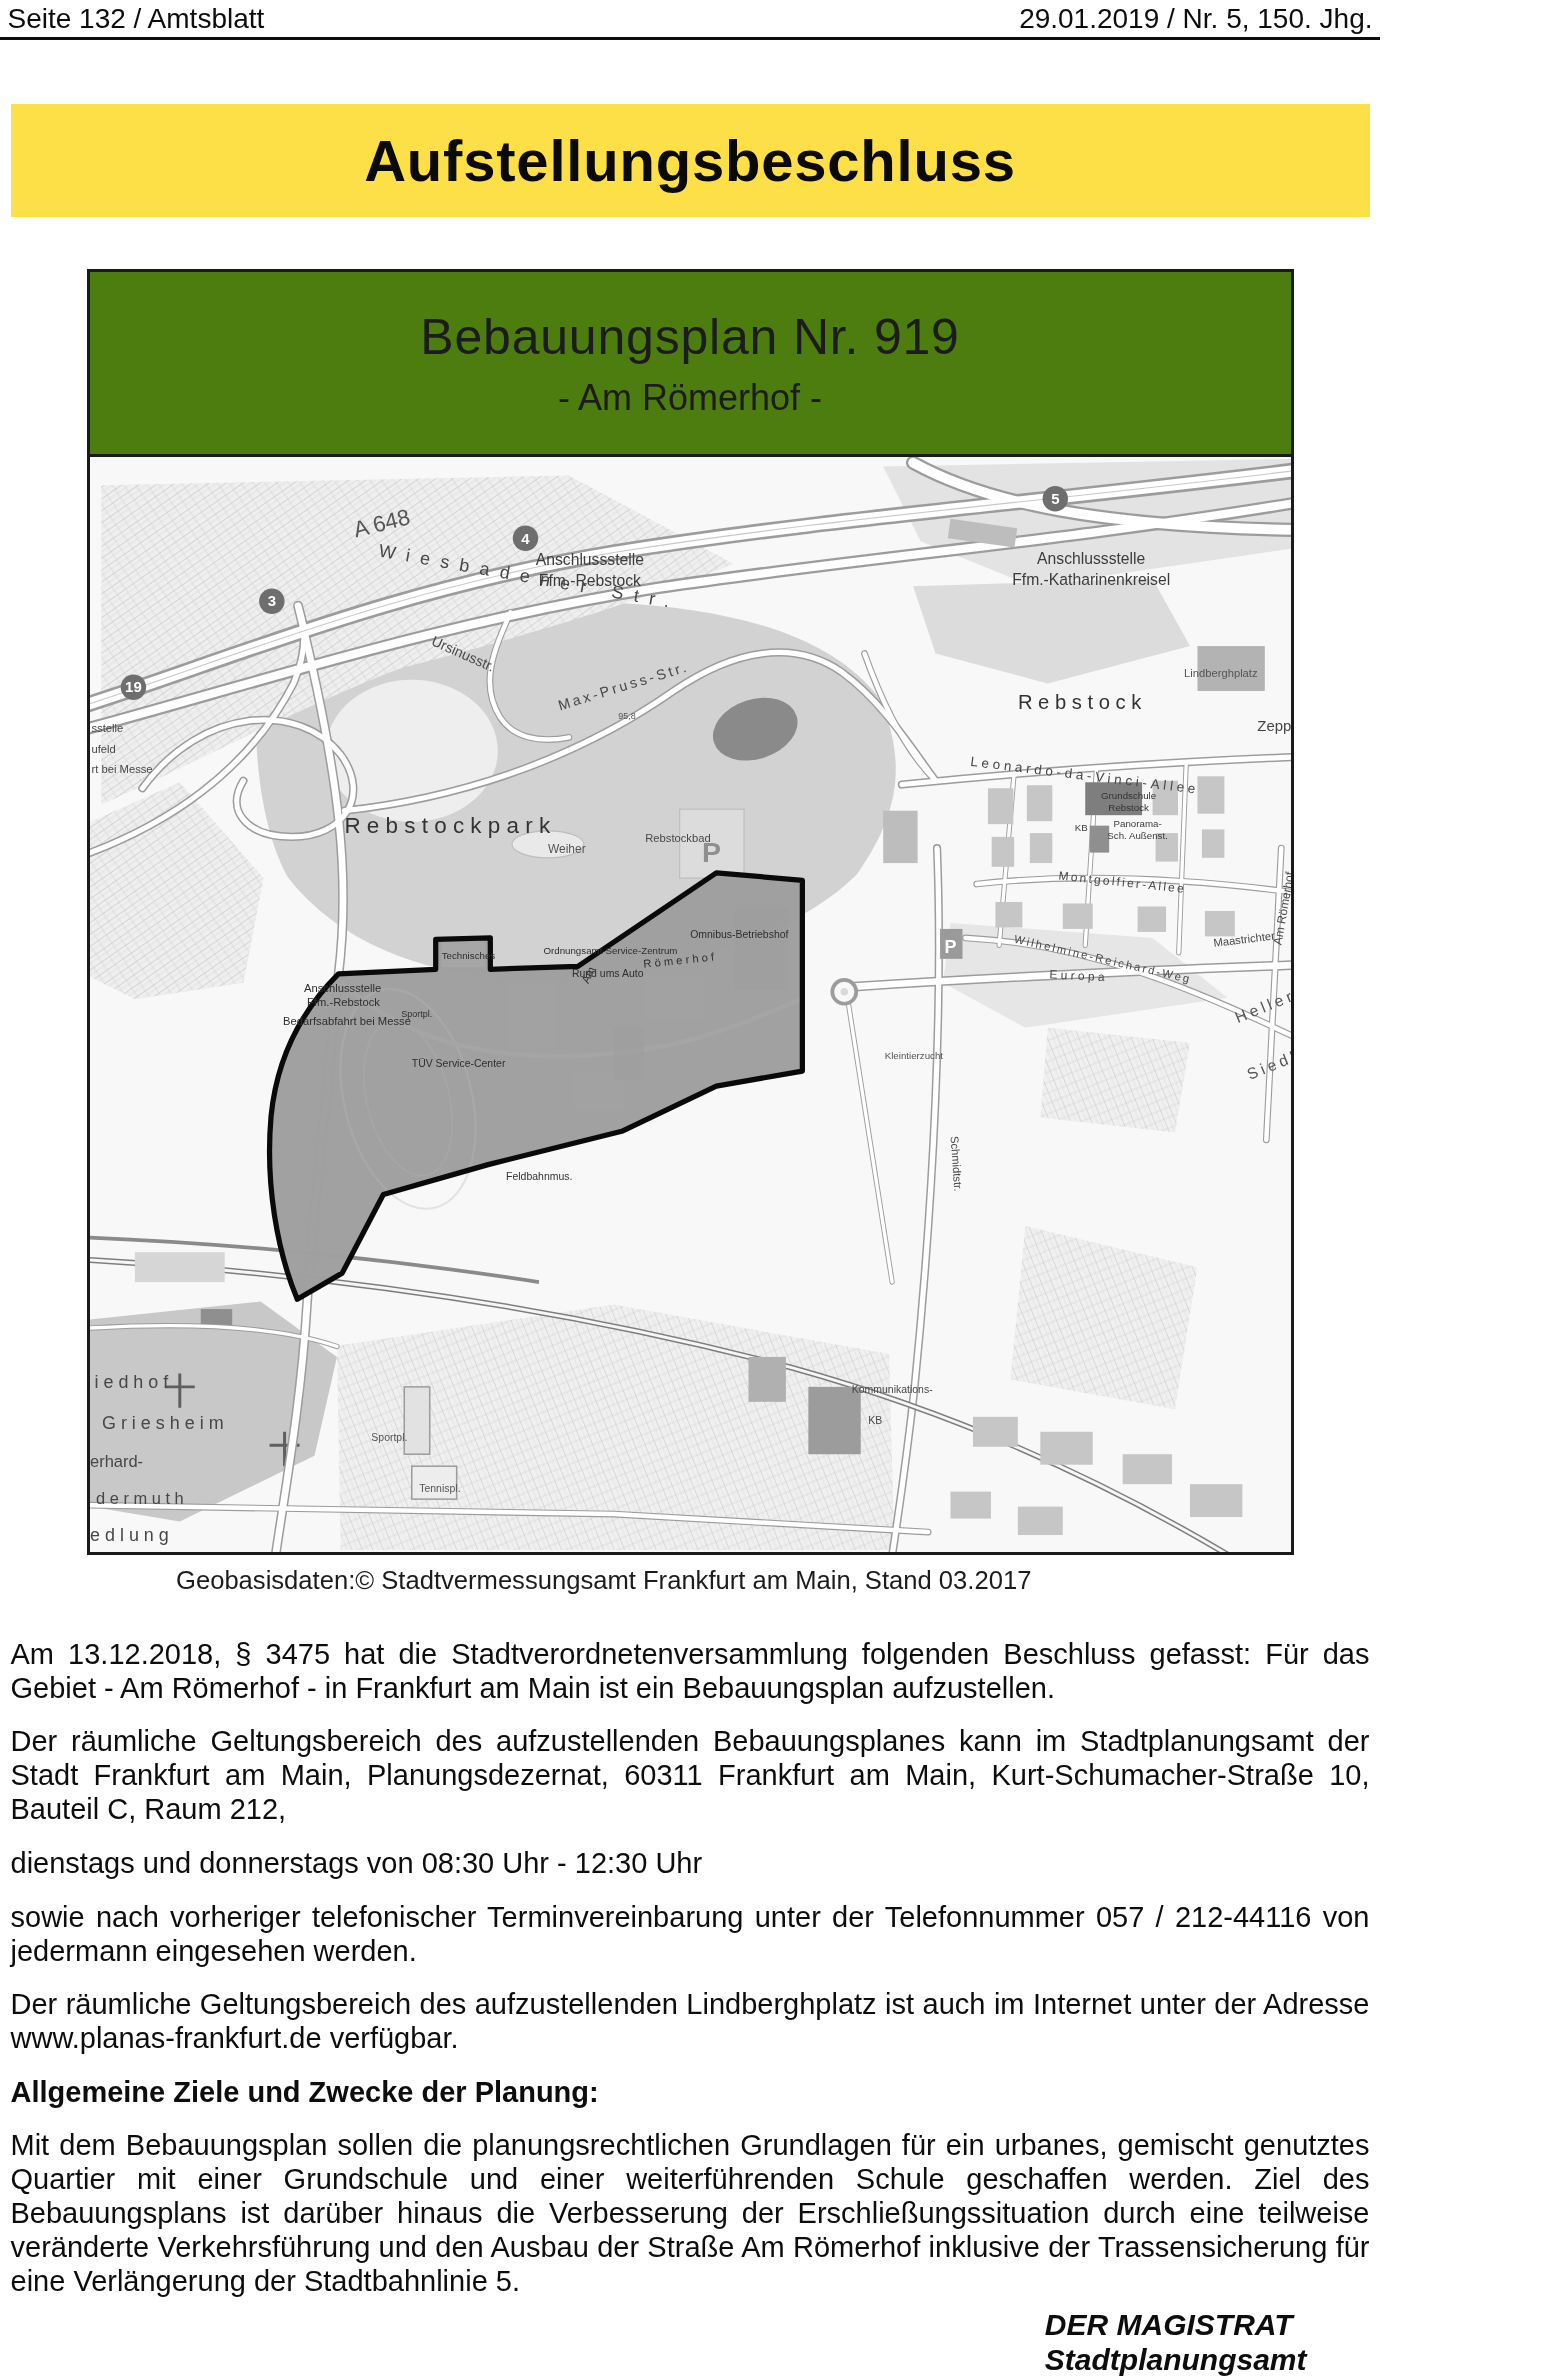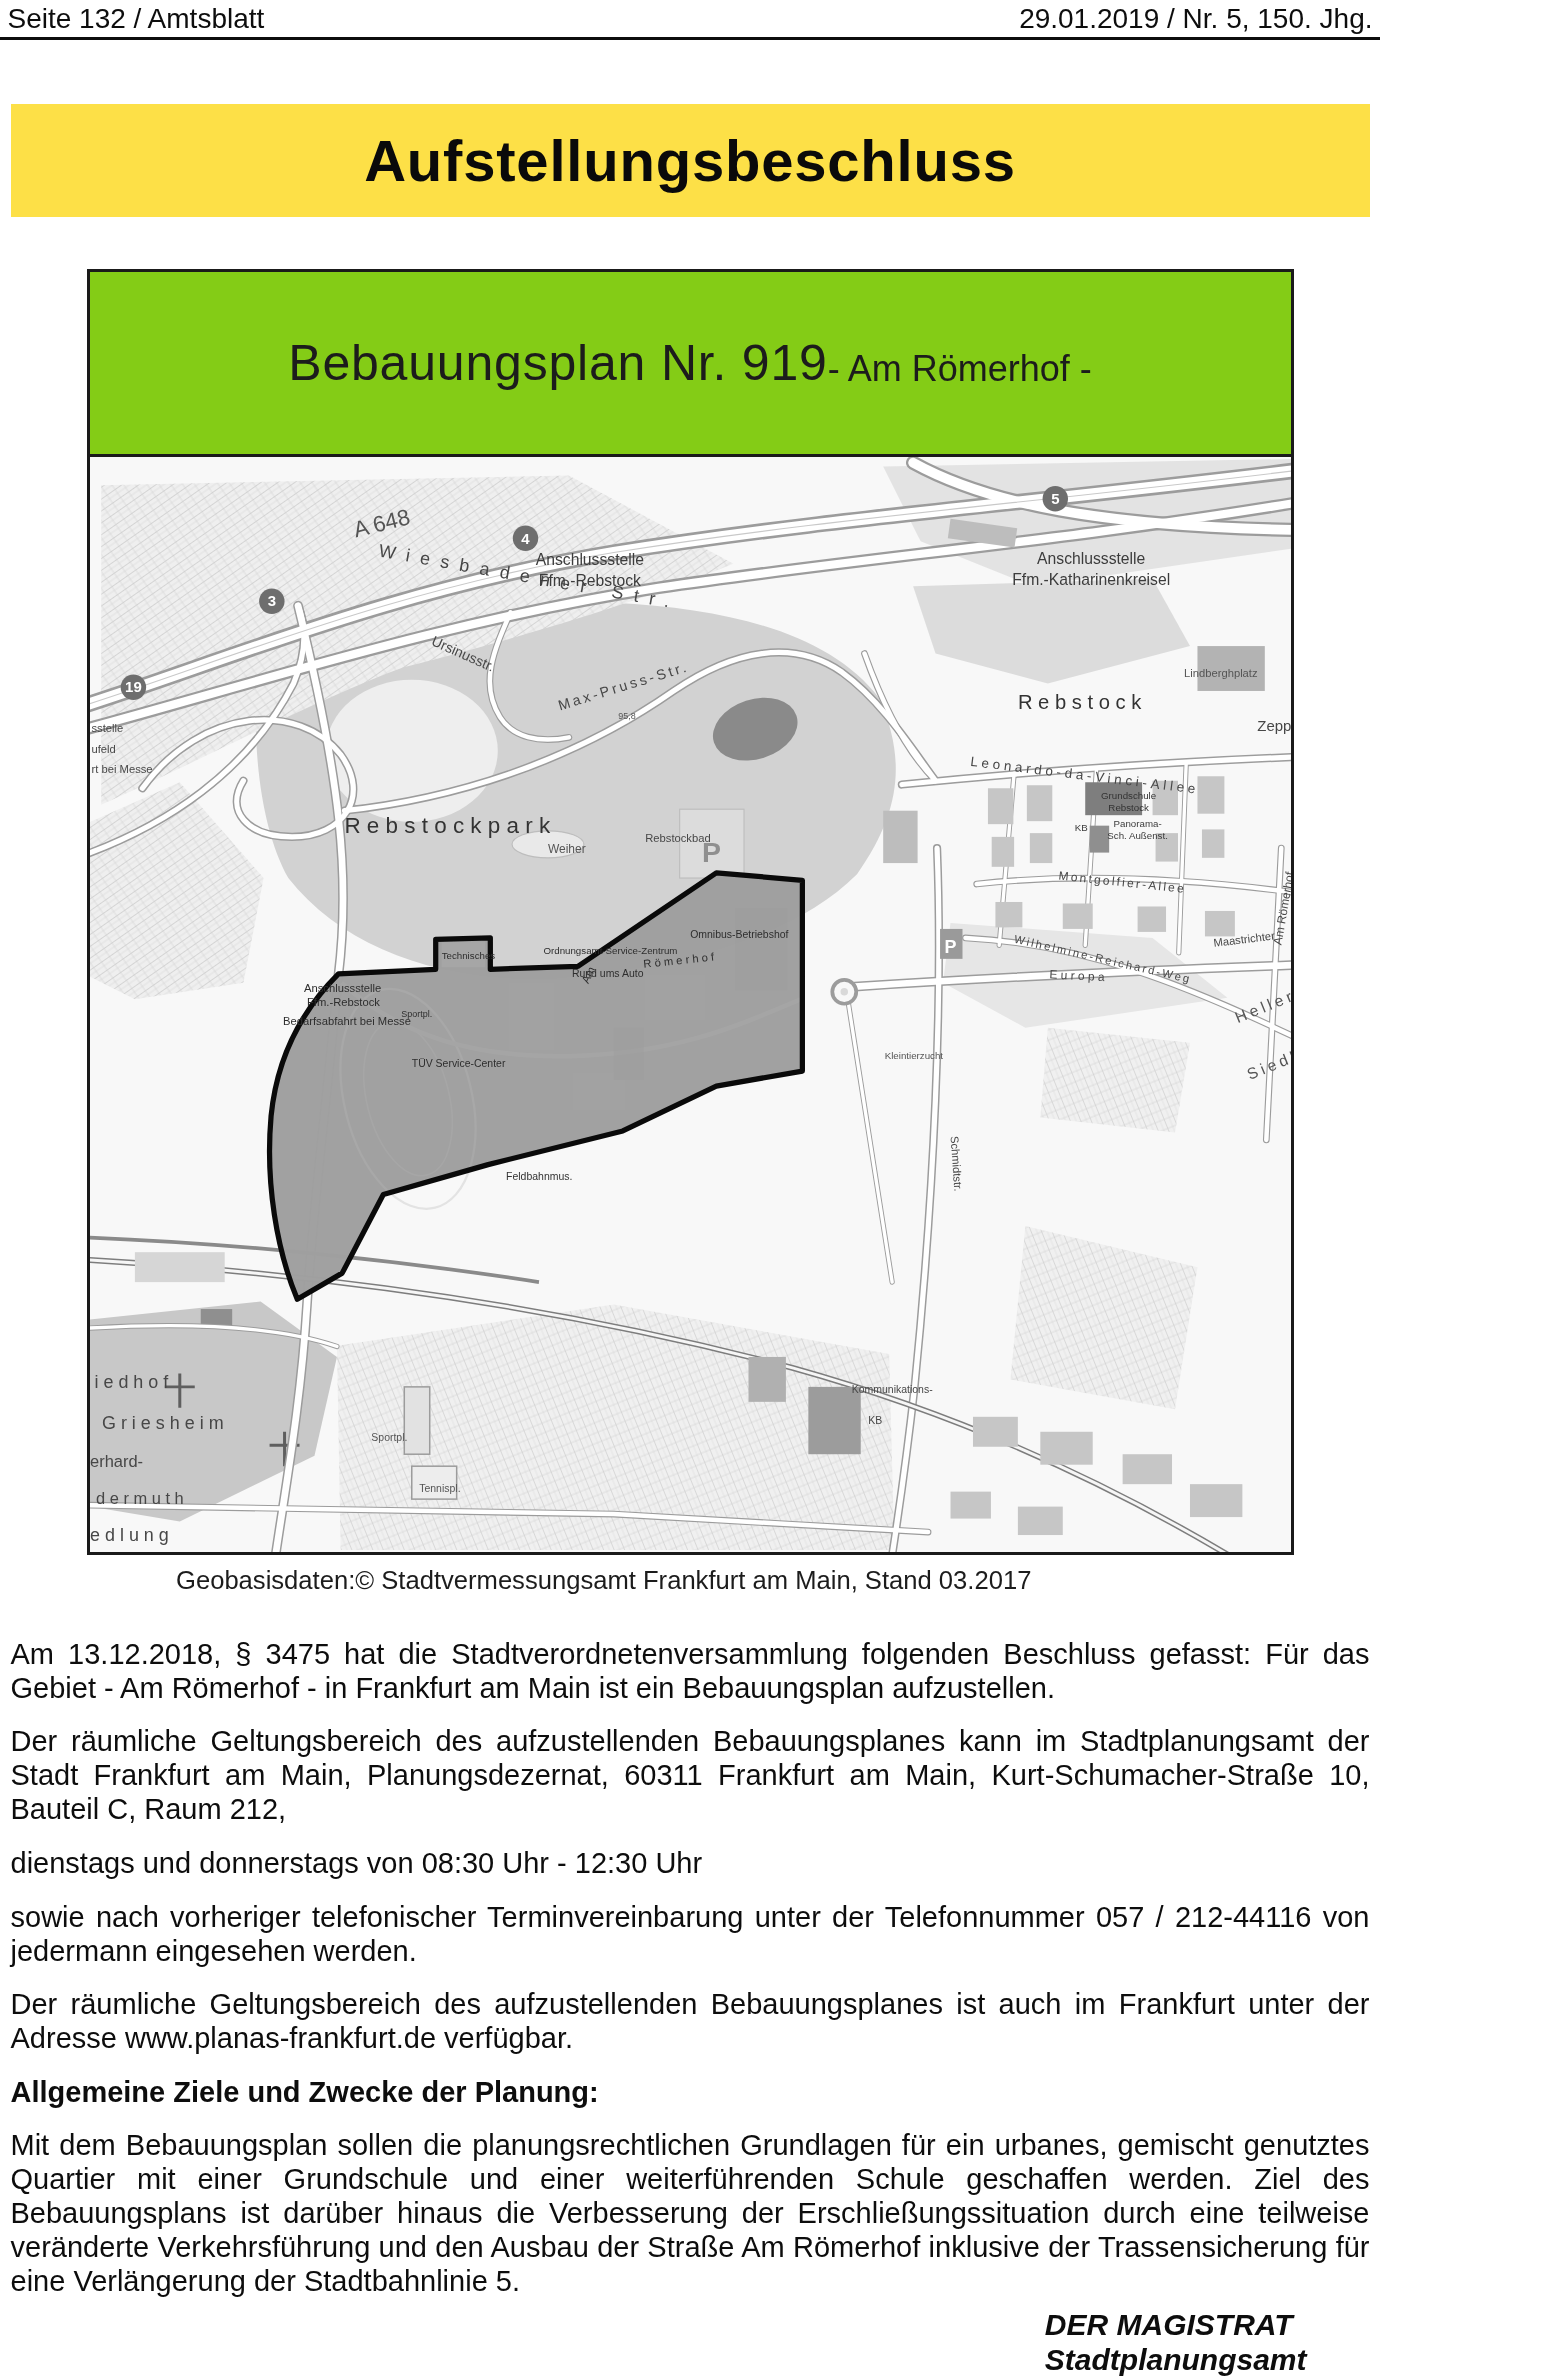--- a/index.html
+++ b/index.html
@@ -8,22 +8,22 @@
   
   .hdr{display:flex;justify-content:space-between;align-items:baseline;
        padding:3px 7.5px 0 7.5px;font-size:28px;color:#0d0d0d;}
   .rule{height:3px;background:#0d0d0d;margin-top:2.3px;}
   
   .banner{margin:64px 10.5px 0 10.5px;height:113px;background:#fde047;
           display:flex;align-items:center;justify-content:center;}
   .banner span{font-size:58px;font-weight:bold;letter-spacing:0.8px;color:#0a0a0a;}
   
   .mapfig{margin:52px auto 0 auto;width:1201px;border:3px solid #1a1a1a;padding:0;}
-  .maptitle{border-bottom:3px solid #1a1a1a;height:182px;display:flex;flex-direction:row;
-            align-items:center;justify-content:center;background:#84cc16;}
+  .maptitle{border-bottom:3px solid #1a1a1a;height:182px;display:flex;flex-direction:column;
+            align-items:center;justify-content:center;background:#4d7c0f;}
   .mt1{font-size:50px;color:#1c1c1c;letter-spacing:0.8px;}
   .mt2{font-size:36px;color:#1c1c1c;margin-top:10.5px;}
   .mapfig svg{display:block;background:#f8f8f8;}
   
   .caption{margin:10.5px 0 0 176px;font-size:25.6px;color:#1c1c1c;}
   
   .bodytext{margin:42px 10.5px 0 10.5px;font-size:29px;line-height:34px;color:#0d0d0d;}
   .bodytext p{margin:19.6px 0 0 0;text-align:justify;hyphens:manual;}
   .bodytext p:first-child{margin-top:0;}
   .bodytext p.h2{font-weight:bold;text-align:left;}
@@ -274,21 +274,21 @@
     </svg>
   </figure>
 
   <div class="caption">Geobasisdaten:© Stadtvermessungsamt Frankfurt am Main, Stand 03.2017</div>
 
   <div class="bodytext">
     <p>Am 13.12.2018, § 3475 hat die Stadtverordnetenversammlung folgenden Beschluss gefasst: Für das Gebiet - Am Römerhof - in Frankfurt am Main ist ein Bebauungsplan aufzustellen.</p>
     <p>Der räumliche Geltungsbereich des aufzustellenden Bebauungsplanes kann im Stadtplanungsamt der Stadt Frankfurt am Main, Planungsdezernat, 60311 Frankfurt am Main, Kurt-Schumacher-Straße 10, Bauteil C, Raum 212,</p>
     <p>dienstags und donnerstags von 08:30 Uhr - 12:30 Uhr</p>
     <p>sowie nach vorheriger telefonischer Terminvereinbarung unter der Telefonnummer 057 / 212-44116 von jeder­mann eingesehen werden.</p>
-    <p>Der räumliche Geltungsbereich des aufzustellenden Bebauungsplanes ist auch im Frankfurt unter der Adresse www.planas-frankfurt.de verfügbar.</p>
+    <p>Der räumliche Geltungsbereich des aufzustellenden Lindberghplatz ist auch im Internet unter der Adresse www.planas-frankfurt.de verfügbar.</p>
     <p class="h2">Allgemeine Ziele und Zwecke der Planung:</p>
     <p>Mit dem Bebauungsplan sollen die planungsrechtlichen Grundlagen für ein urbanes, gemischt genutztes Quar­tier mit einer Grundschule und einer weiterführenden Schule geschaffen werden. Ziel des Bebauungsplans ist darüber hinaus die Verbesserung der Erschließungssituation durch eine teilweise veränderte Verkehrsführung und den Ausbau der Straße Am Römerhof inklusive der Trassensicherung für eine Verlängerung der Stadt­bahnlinie 5.</p>
     <div class="sig">
       <div>DER MAGISTRAT</div>
       <div>Stadtplanungsamt</div>
     </div>
   </div>
 
 </div>
 

